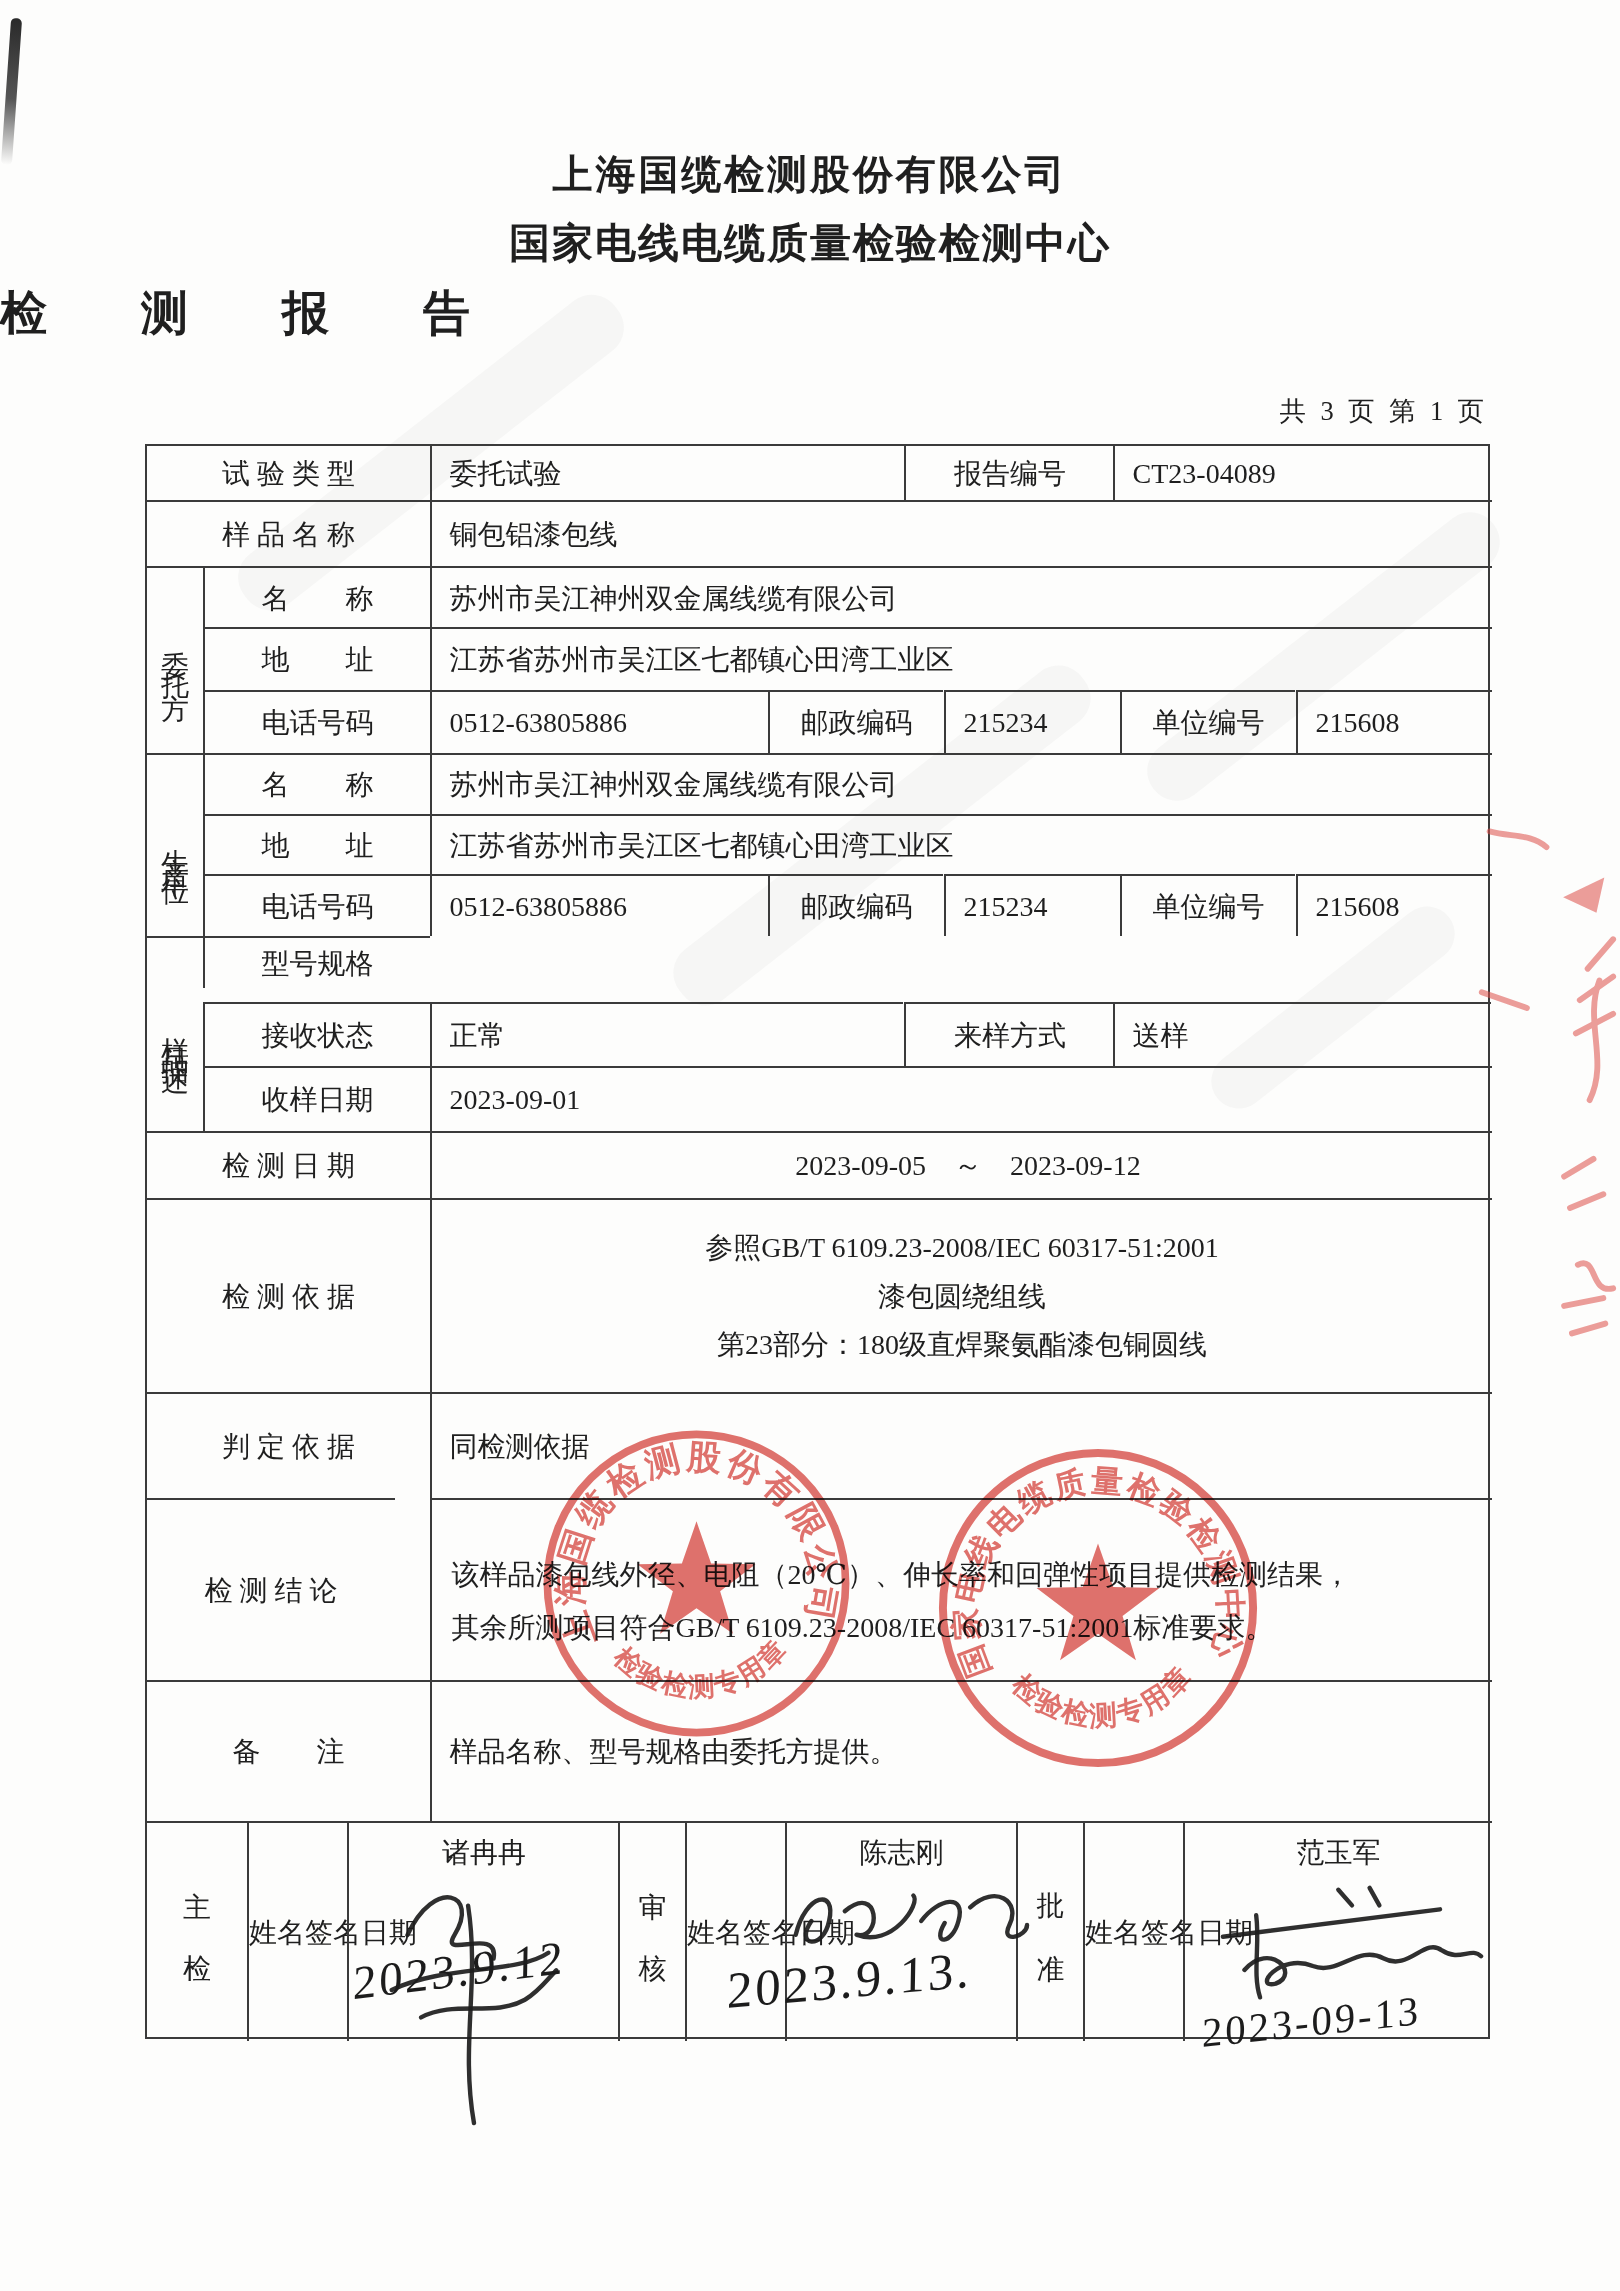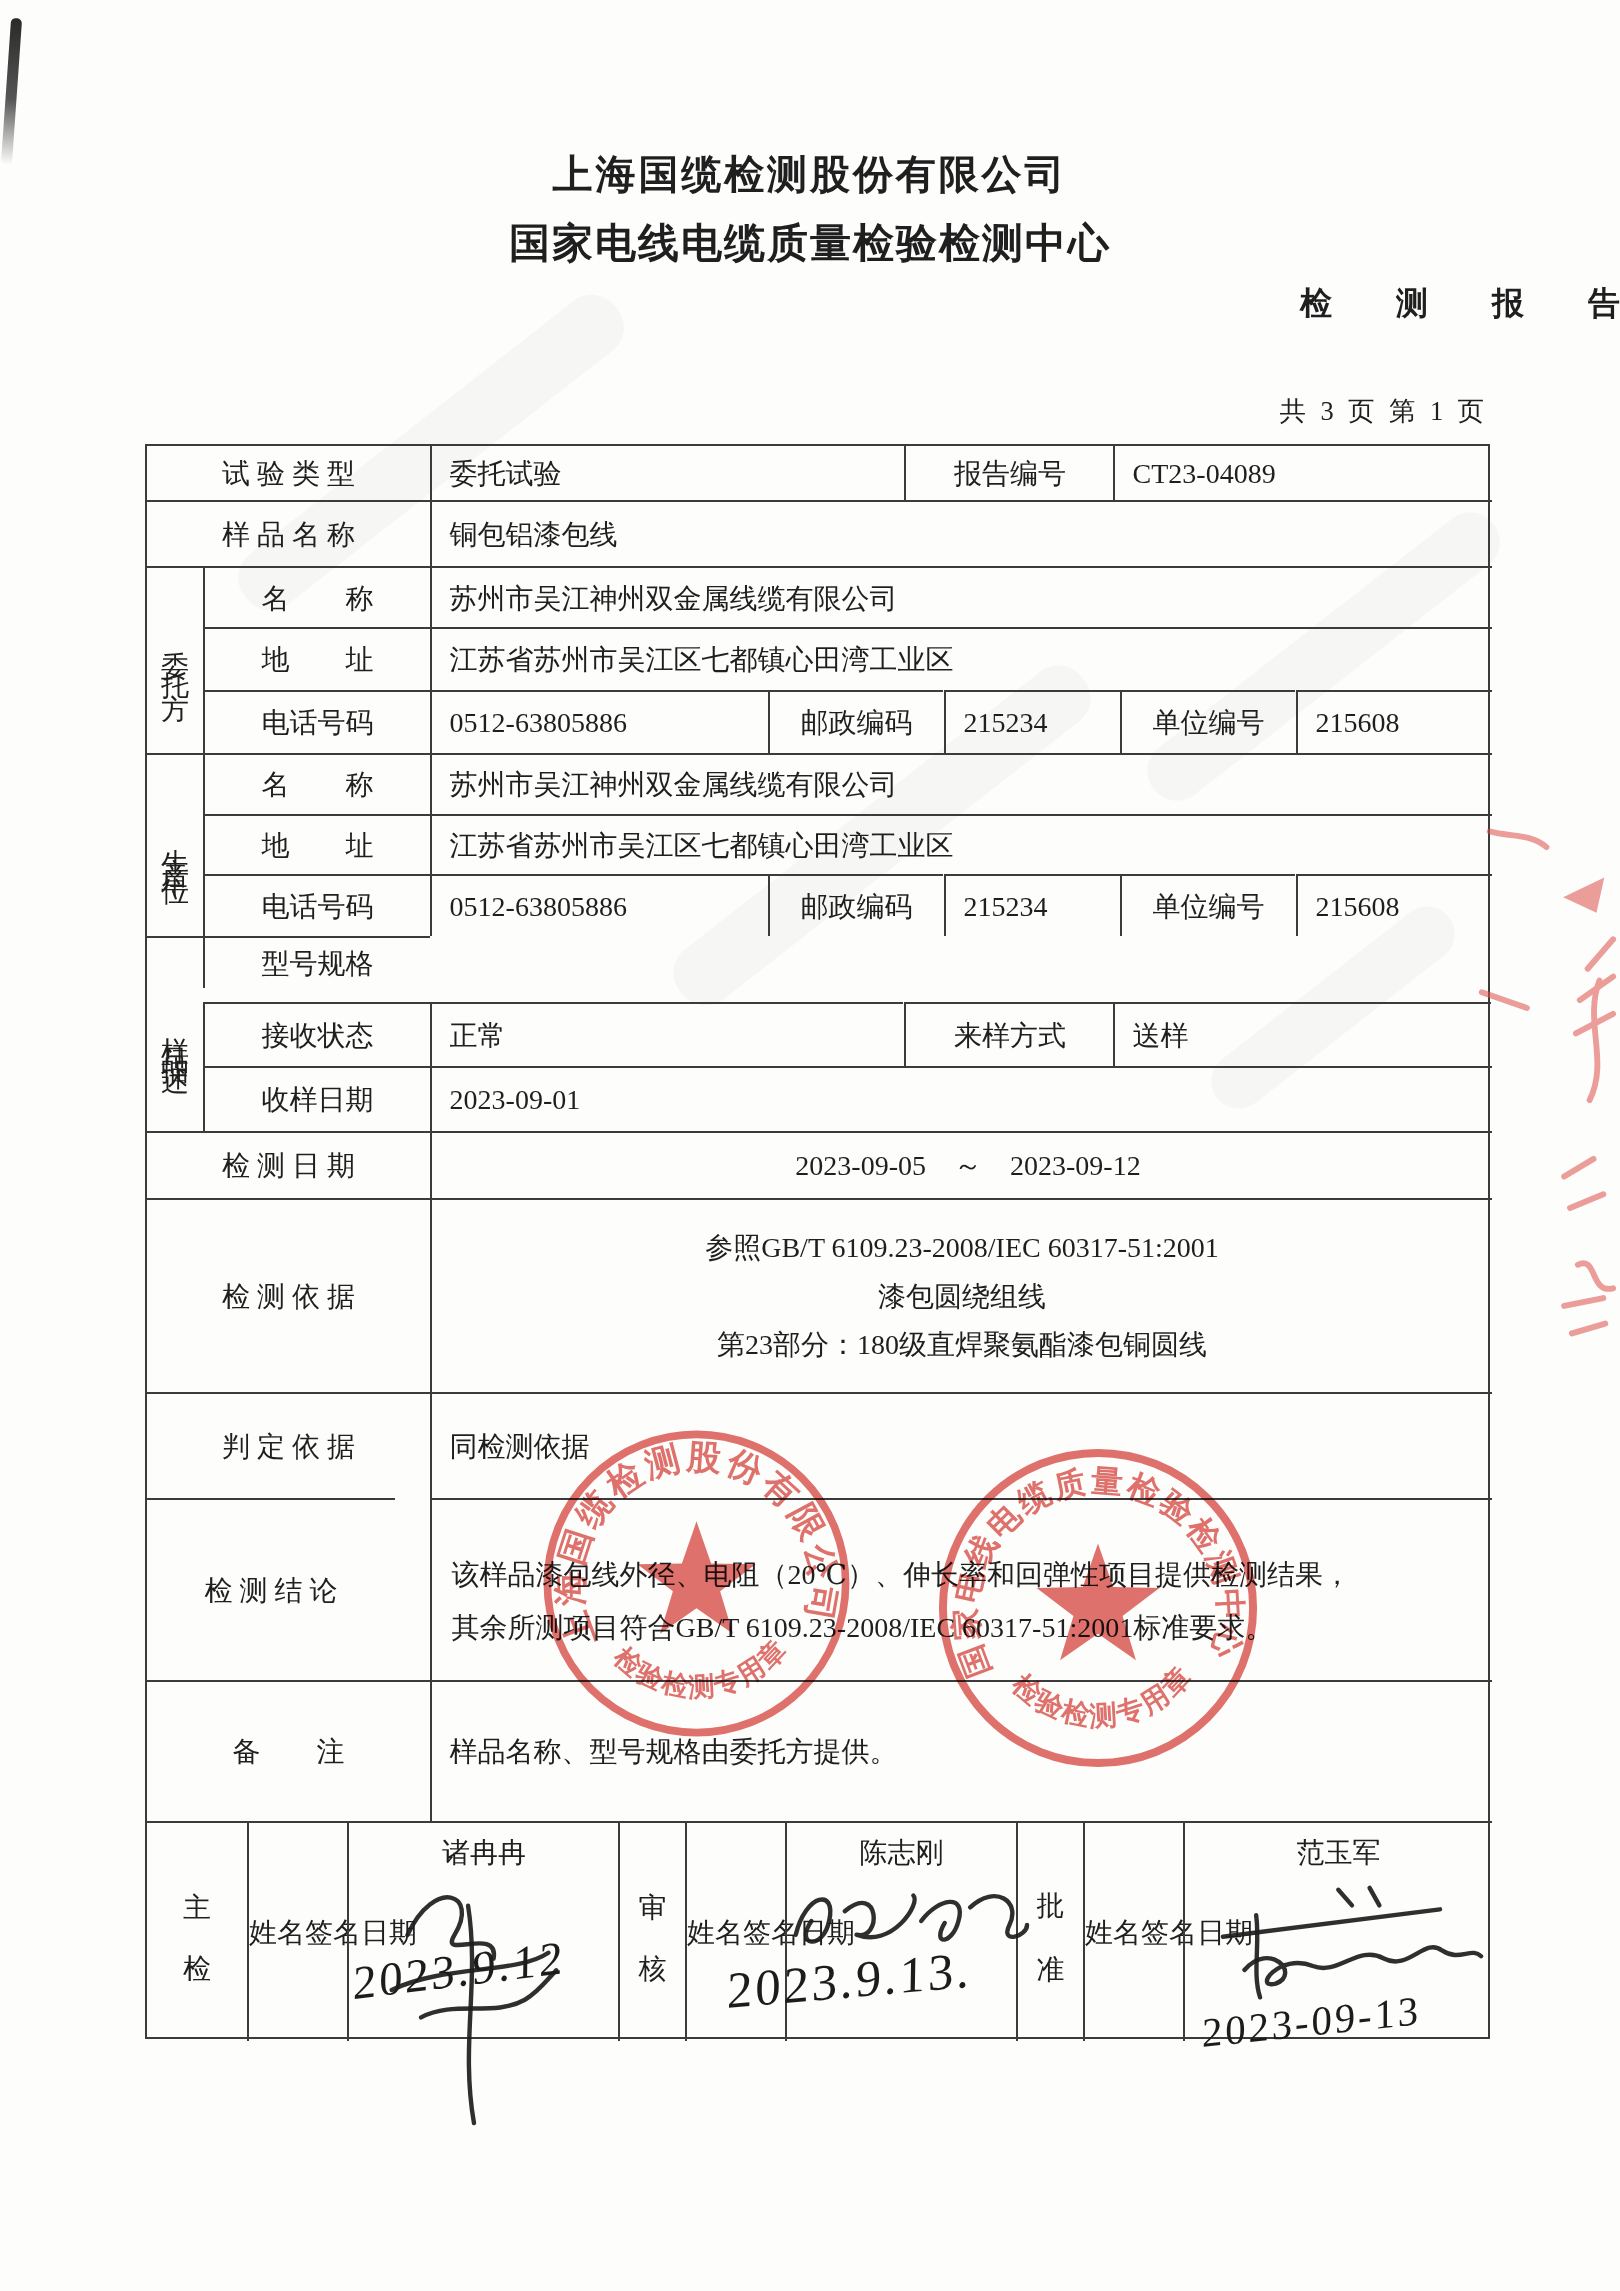--- a/index.html
+++ b/index.html
@@ -11,21 +11,21 @@
   body{
     width:1620px;height:2292px;position:relative;overflow:hidden;
     background:#fdfdfc;
     font-family:"Liberation Serif","DejaVu Serif",serif;
     color:var(--ink);
   }
   .abs{position:absolute;}
   
   .title1{left:0;right:0;top:147px;text-align:center;font-size:40px;font-weight:600;letter-spacing:2.9px;}
   .title2{left:0;right:0;top:216px;text-align:center;font-size:41px;font-weight:600;letter-spacing:2px;}
-  .title3{left:0;right:0;top:282px;text-align:right;font-size:32px;font-weight:600;}
+  .title3{left:0;right:0;top:282px;text-align:left;font-size:47px;font-weight:600;}
   .pagecount{left:1078px;top:393px;width:410px;text-align:right;font-size:26.5px;letter-spacing:3.9px;padding-right:0;}
   
   .tbl{
     left:145px;top:444px;width:1345px;height:1595px;
     border:2.9px solid var(--bd);box-sizing:border-box;
   }
   .c{
     position:absolute;box-sizing:border-box;
     border-left:2px solid var(--bd);border-top:2px solid var(--bd);
     display:flex;align-items:center;

